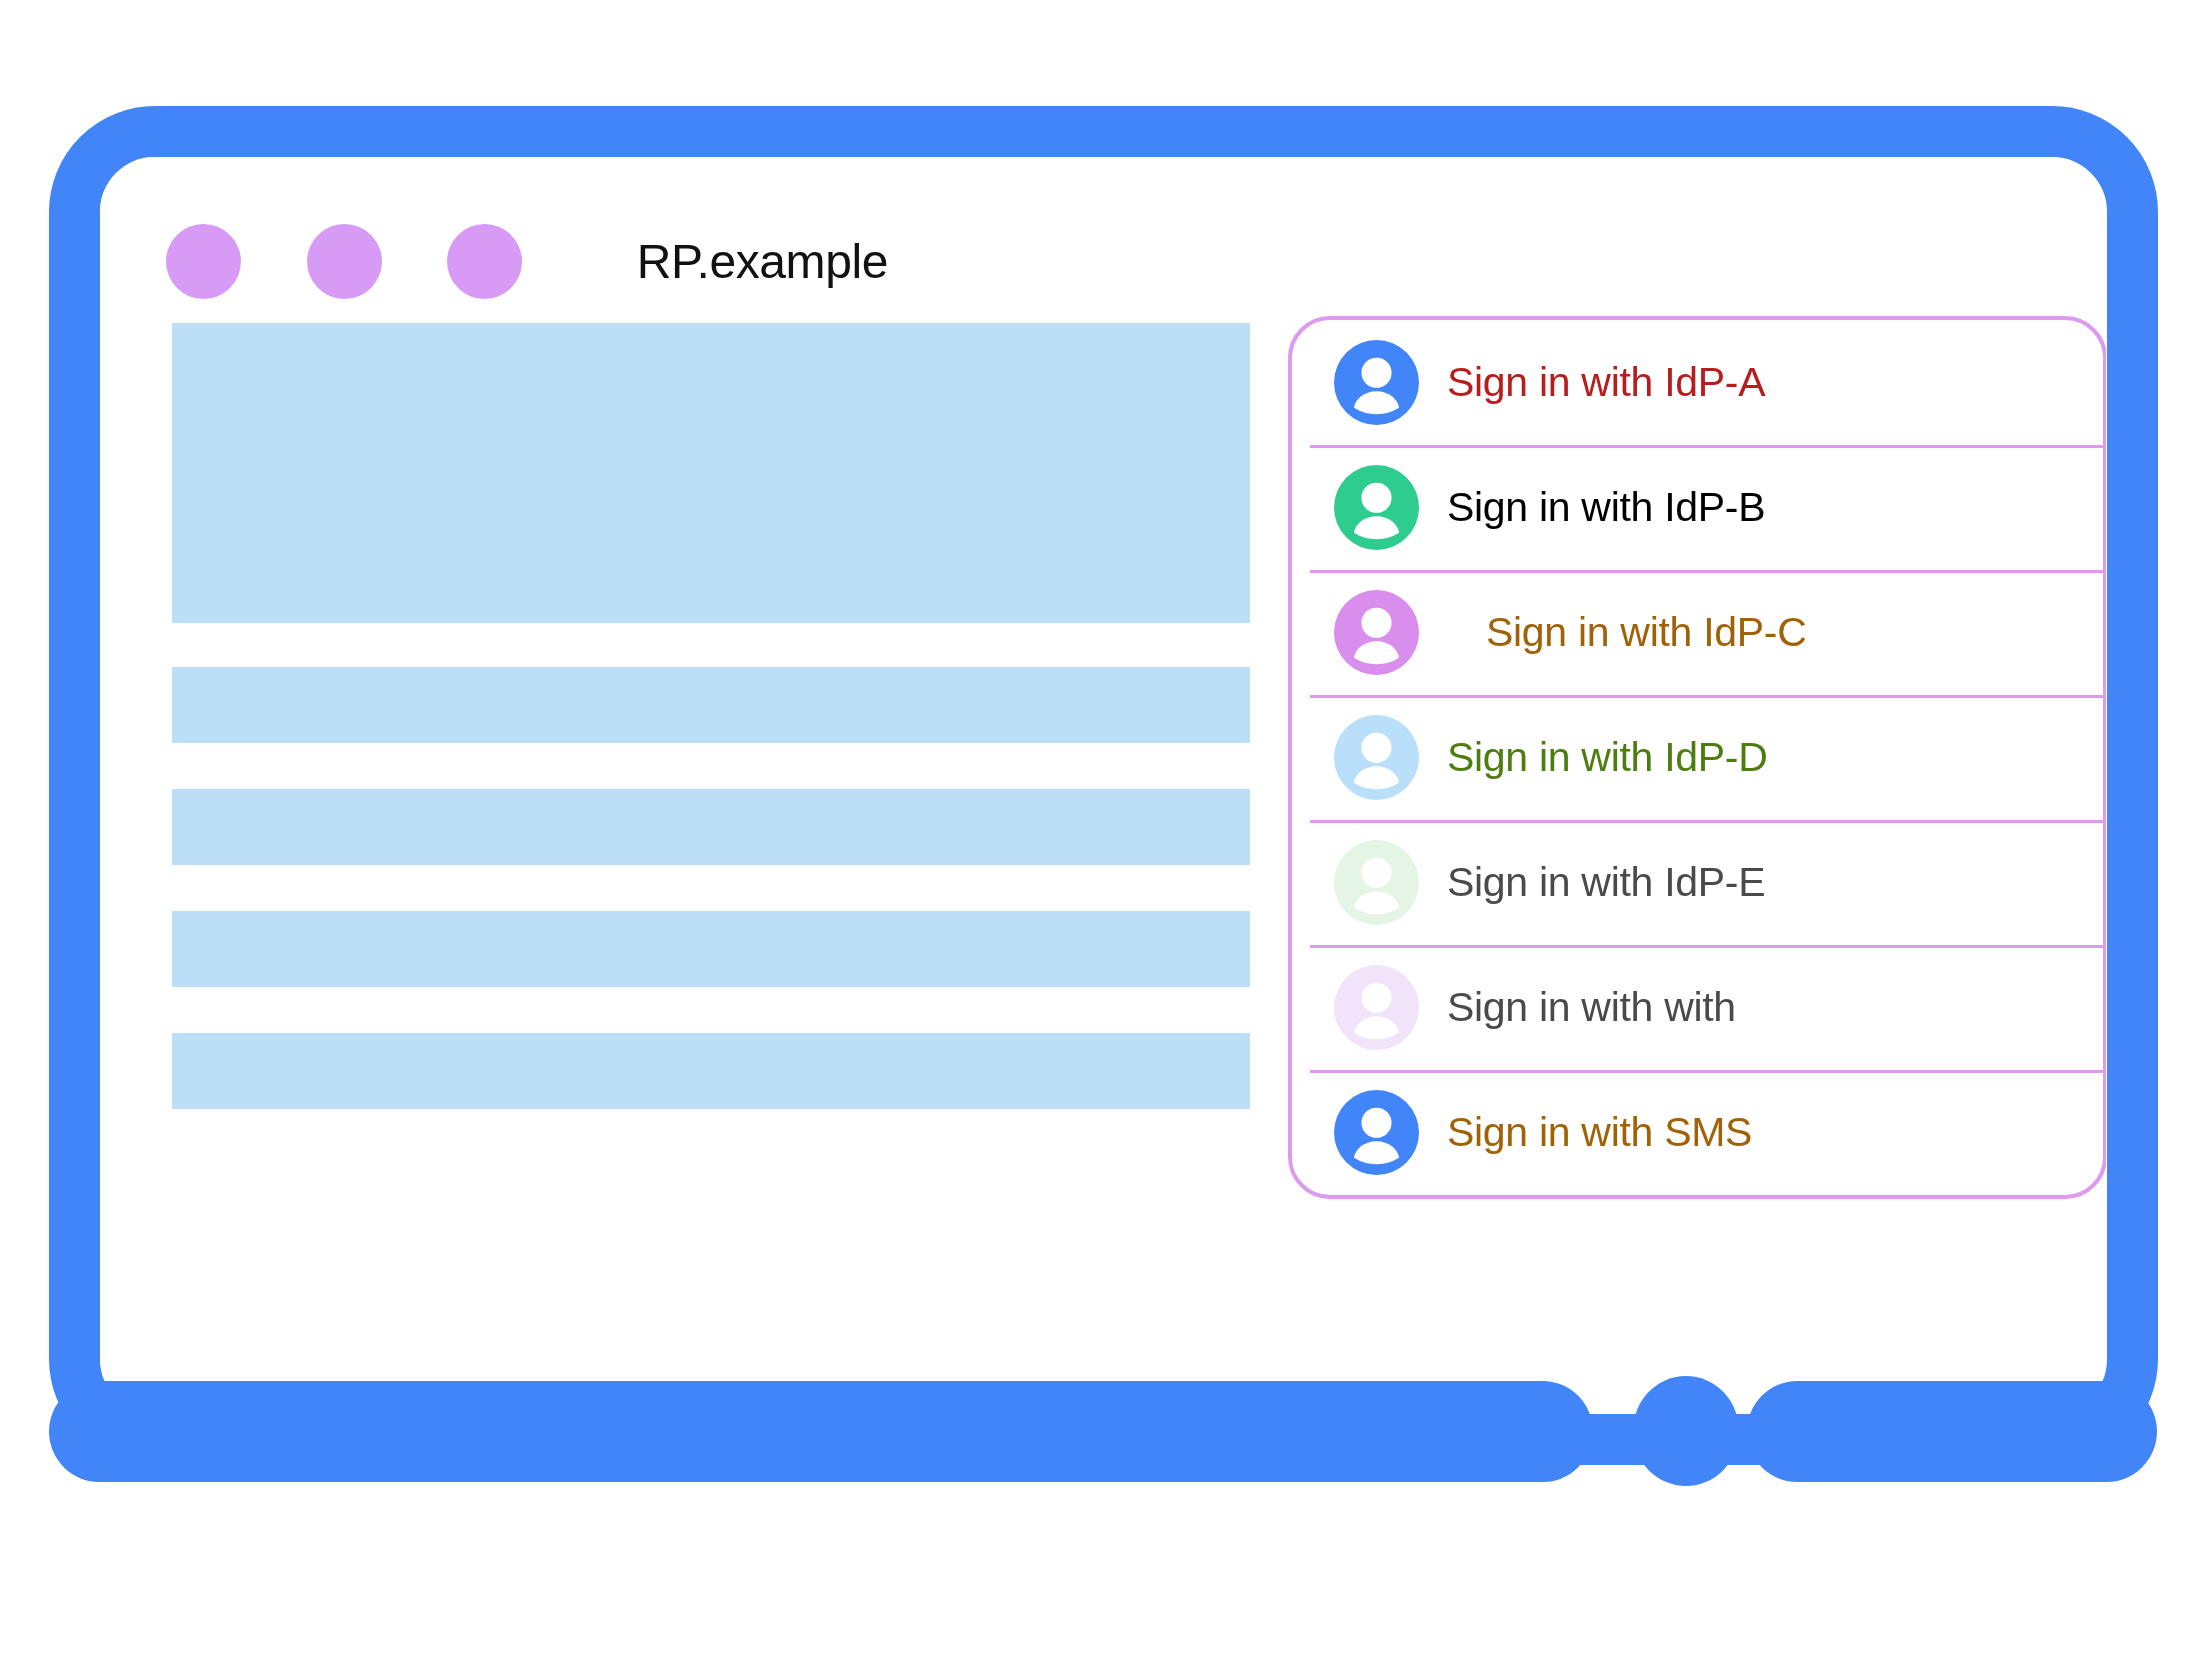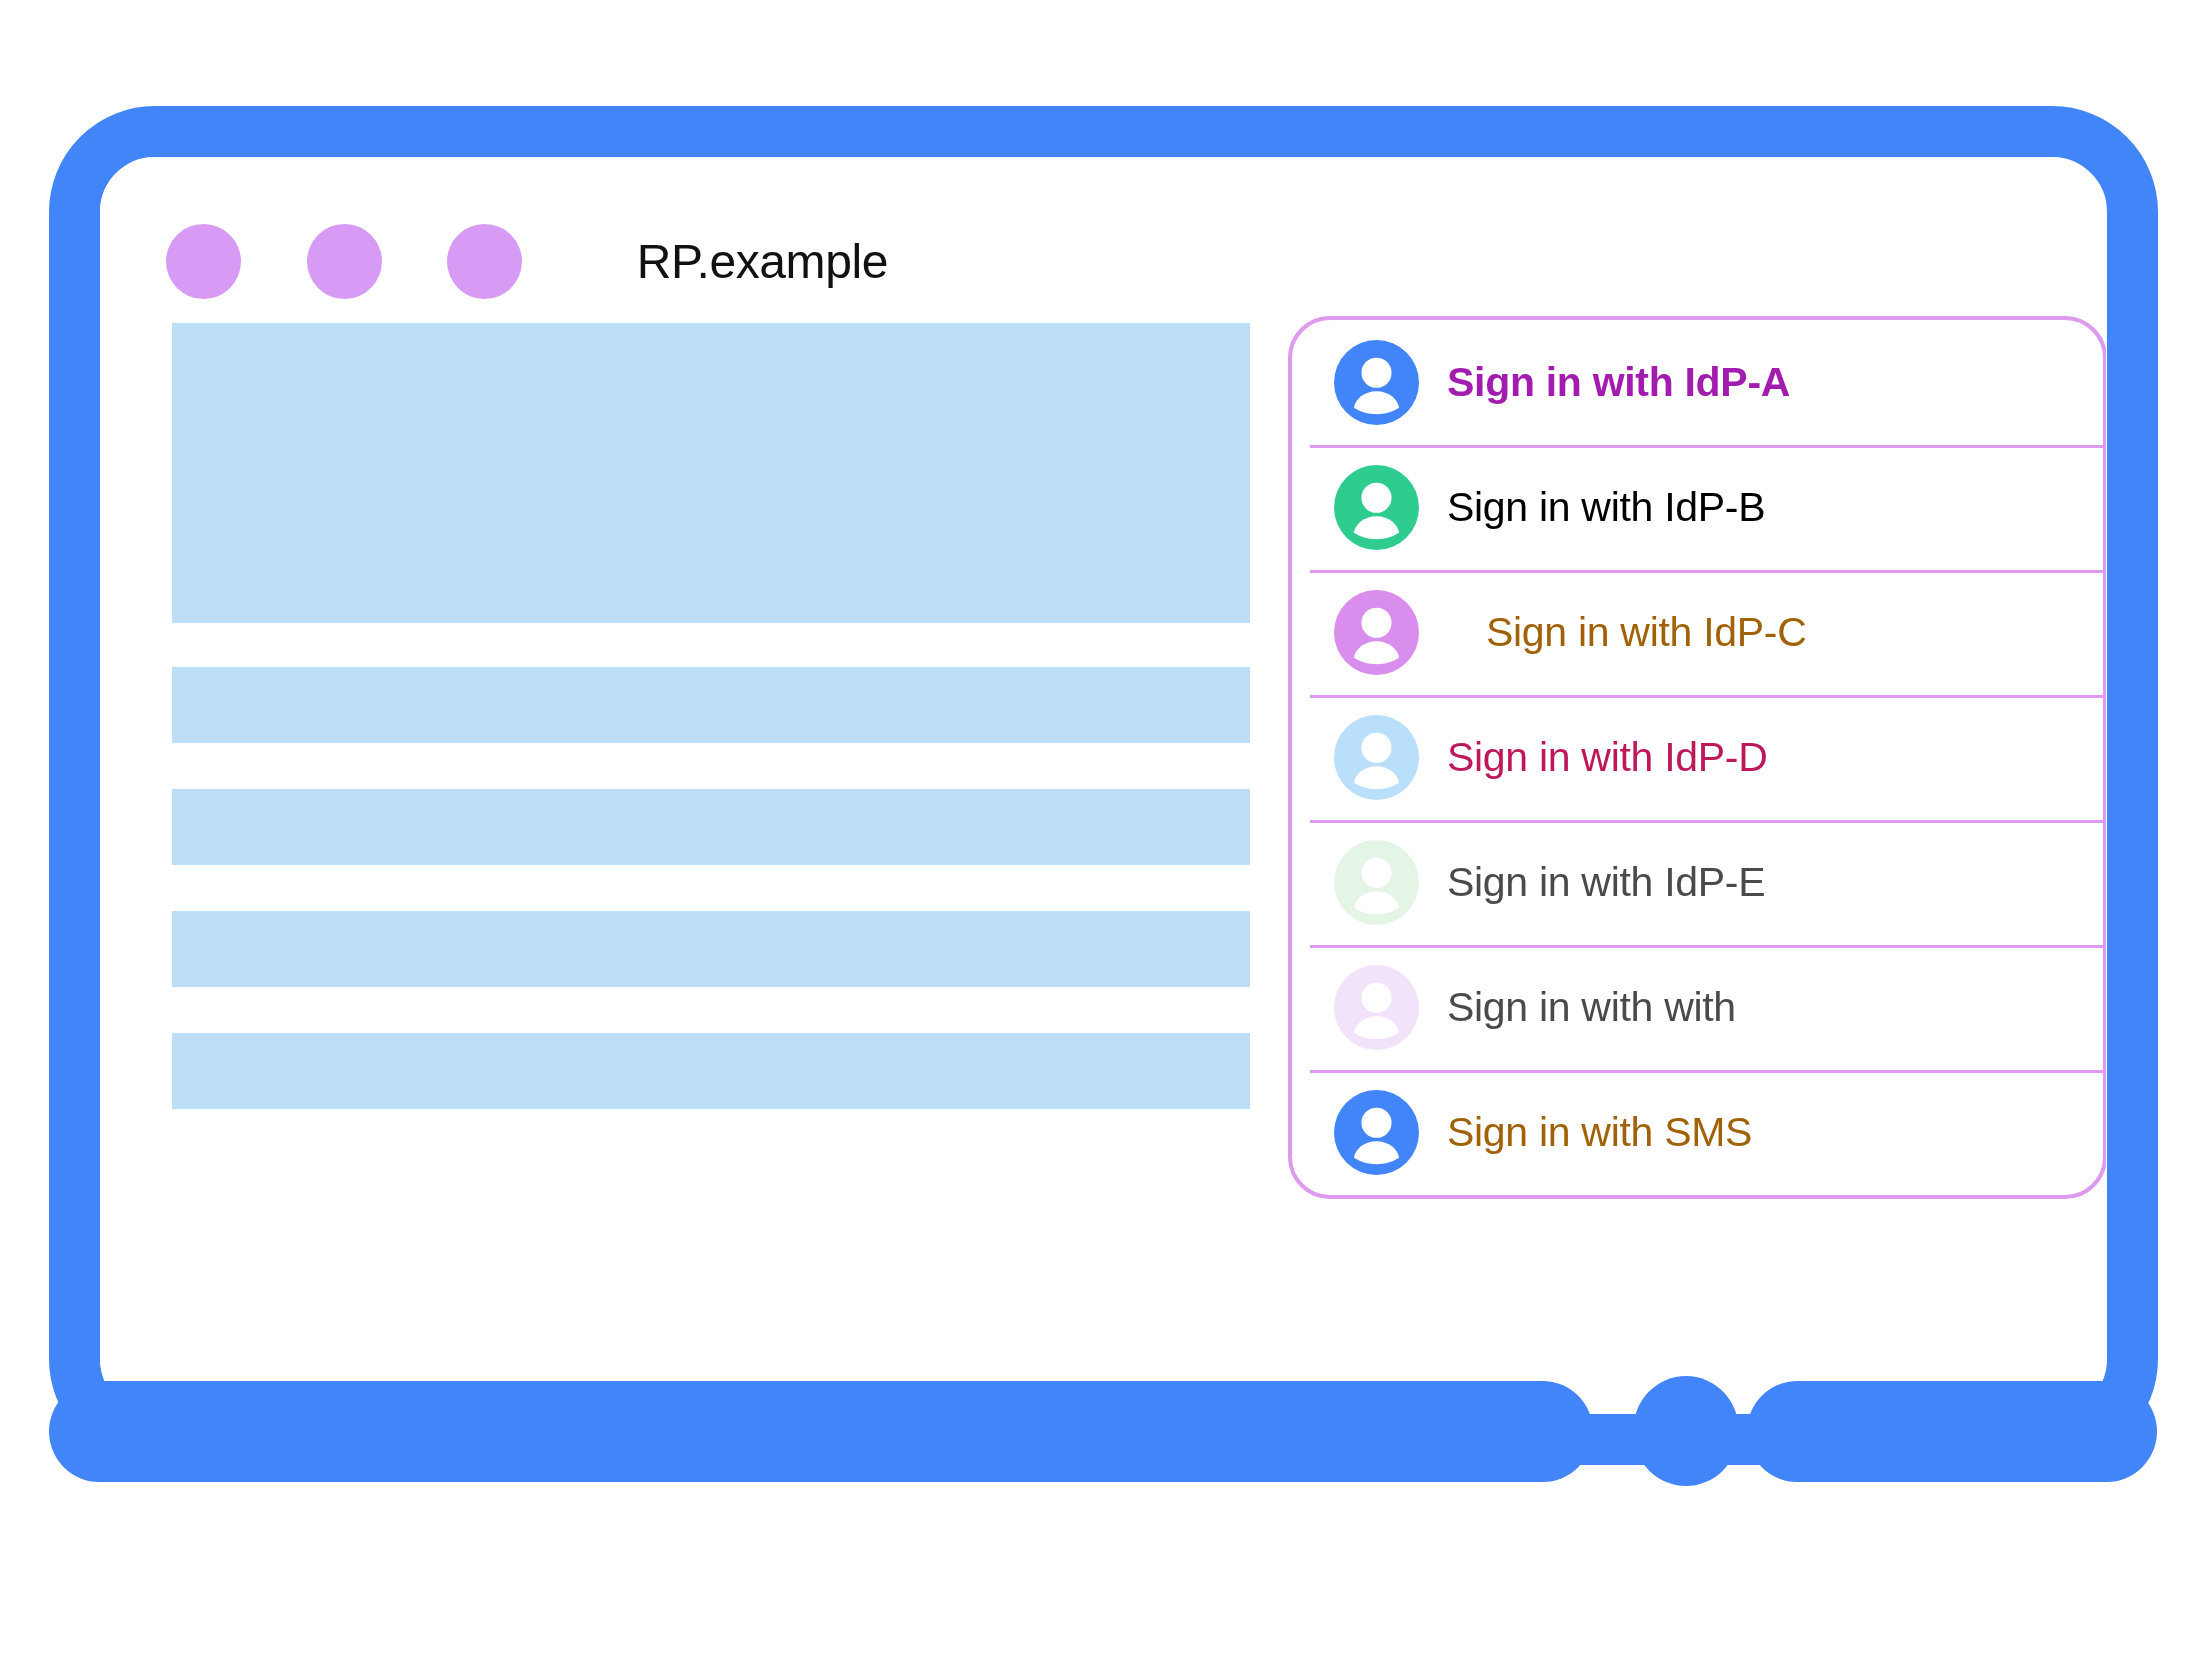--- a/index.html
+++ b/index.html
@@ -191,21 +191,21 @@
     <div id="signin-panel" style="border-color: rgb(221, 154, 238);">
 
       <div class="signin-row">
         <span class="avatar">
           <svg viewBox="0 0 96 96" aria-hidden="true">
             <circle cx="48" cy="48" r="48" fill="#4285f8"></circle>
             <circle cx="48" cy="37" r="17" fill="#ffffff"></circle>
             <path d="M48 58c-14 0-24 9-25.5 18.5A48 48 0 0 0 73.5 76.5C72 67 62 58 48 58z" fill="#ffffff"></path>
           </svg>
         </span>
-        <span class="signin-label" style="color: #a21caf; font-weight: bold;">Sign in with IdP-A</span>
+        <span class="signin-label" style="color: #b91c1c;">Sign in with IdP-A</span>
       </div>
 
       <div class="signin-row">
         <span class="avatar">
           <svg viewBox="0 0 96 96" aria-hidden="true">
             <circle cx="48" cy="48" r="48" fill="#2ecc8f"></circle>
             <circle cx="48" cy="37" r="17" fill="#ffffff"></circle>
             <path d="M48 58c-14 0-24 9-25.5 18.5A48 48 0 0 0 73.5 76.5C72 67 62 58 48 58z" fill="#ffffff"></path>
           </svg>
         </span>
@@ -224,21 +224,21 @@
       </div>
 
       <div class="signin-row">
         <span class="avatar">
           <svg viewBox="0 0 96 96" aria-hidden="true">
             <circle cx="48" cy="48" r="48" fill="#b9dffa"></circle>
             <circle cx="48" cy="37" r="17" fill="#ffffff"></circle>
             <path d="M48 58c-14 0-24 9-25.5 18.5A48 48 0 0 0 73.5 76.5C72 67 62 58 48 58z" fill="#ffffff"></path>
           </svg>
         </span>
-        <span class="signin-label" style="color: #be185d;">Sign in with IdP-D</span>
+        <span class="signin-label" style="color: #4d7c0f;">Sign in with IdP-D</span>
       </div>
 
       <div class="signin-row">
         <span class="avatar">
           <svg viewBox="0 0 96 96" aria-hidden="true">
             <circle cx="48" cy="48" r="48" fill="#e4f5e6"></circle>
             <circle cx="48" cy="37" r="17" fill="#ffffff"></circle>
             <path d="M48 58c-14 0-24 9-25.5 18.5A48 48 0 0 0 73.5 76.5C72 67 62 58 48 58z" fill="#ffffff"></path>
           </svg>
         </span>

